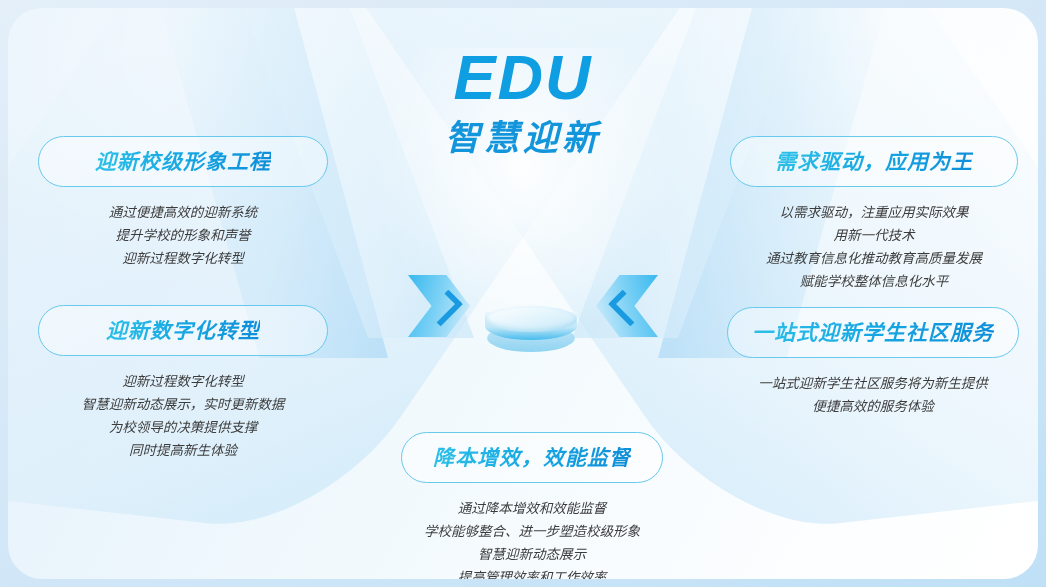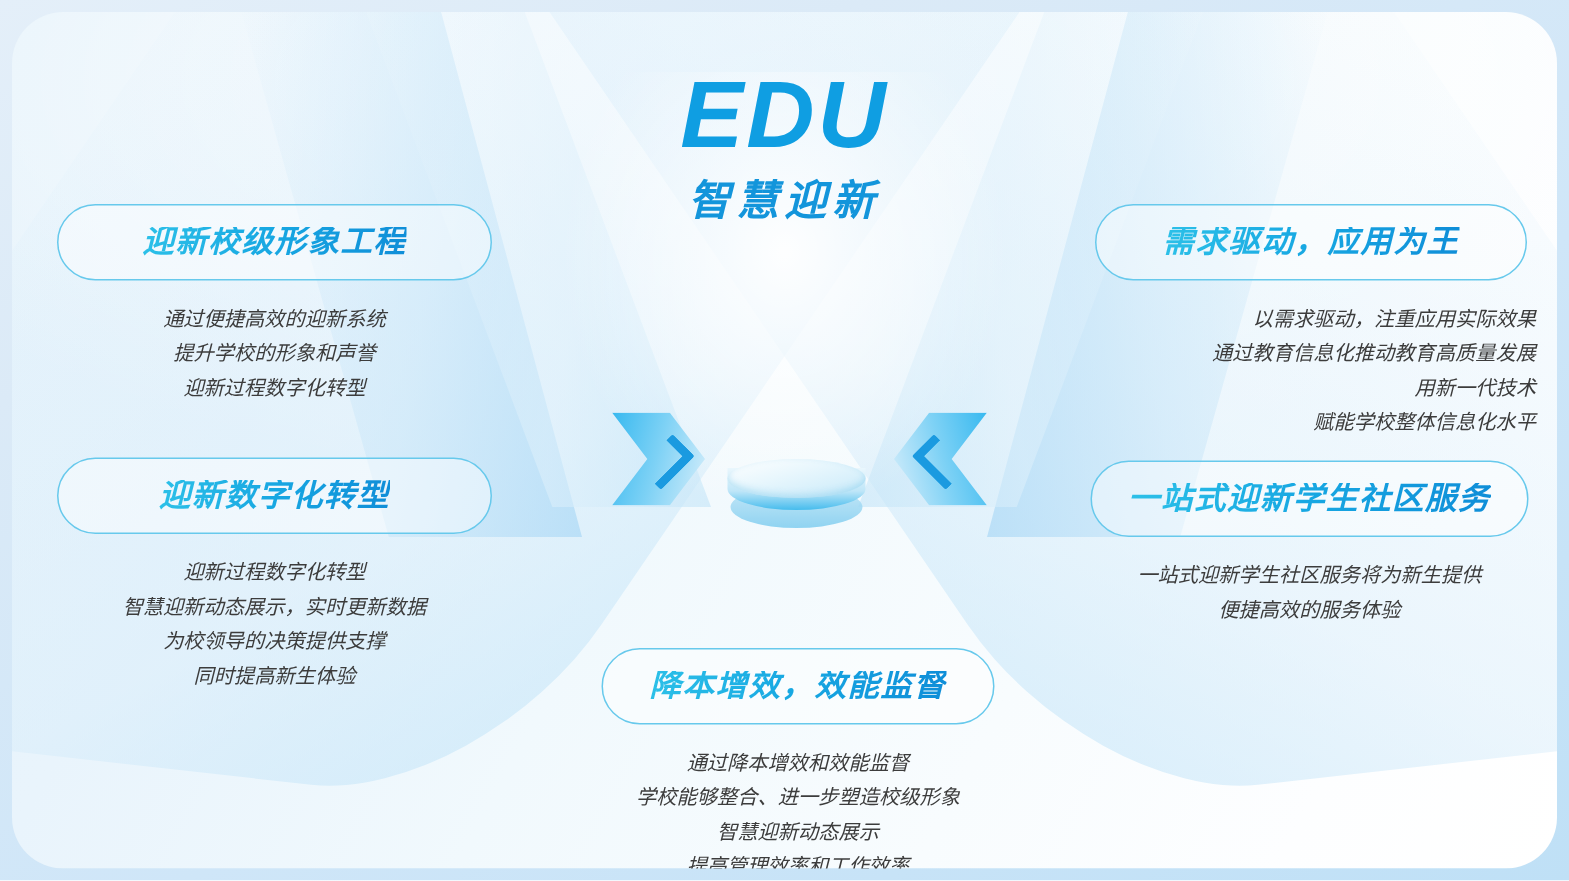--- a/index.html
+++ b/index.html
@@ -86,21 +86,21 @@
   #headline{
     position:absolute;left:0;right:0;top:38px;text-align:center;z-index:6;
   }
   #edu-title{
     font-size:63px;font-weight:700;letter-spacing:2px;line-height:1;
     color:#0f9ee2;
     font-family:"Liberation Sans","DejaVu Sans",sans-serif;
   }
   #edu-subtitle{
     margin-top:10px;
-    font-size:28px;font-weight:700;letter-spacing:4px;line-height:1.1;
+    font-size:35px;font-weight:700;letter-spacing:4px;line-height:1.1;
     color:#1395db;
   }
 
   
   .arrow-wrap{position:absolute;top:267px;z-index:5;width:62px;height:62px;}
   #arrow-left{left:400px;}
   #arrow-right{left:588px;}
 
   .arrow-plate{
     position:absolute;inset:0;
@@ -174,21 +174,21 @@
   #block-left-1{left:30px;top:128px;width:290px;}
   #block-left-2{left:30px;top:297px;width:290px;}
   #block-right-1{left:722px;top:128px;width:288px;}
   #block-right-2{left:719px;top:299px;width:292px;}
   #block-bottom{left:393px;top:392px;width:262px;margin-top:32px;}
   #block-bottom .desc{width:262px;margin-left:0;}
   #block-bottom .desc{position:relative;left:0;}
 
   
   #desc-bottom{width:330px;margin-left:-34px;}
-  #desc-right-1{width:300px;margin-left:-6px;text-align:right;}
+  #desc-right-1{width:300px;margin-left:-6px;}
   #desc-right-2{width:300px;margin-left:-4px;}
   #desc-left-2{width:300px;margin-left:-5px;}
   #desc-left-1{width:290px;}
 </style>
 </head>
 <body>
 
 <div id="frame">
   <div id="card">
 
@@ -242,22 +242,22 @@
         <div>同时提高新生体验</div>
       </div>
     </div>
 
     <div class="block" id="block-right-1">
       <div class="pill">
         <span class="pill-text">需求驱动，应用为王</span>
       </div>
       <div class="desc" id="desc-right-1">
         <div>以需求驱动，注重应用实际效果</div>
+        <div>用新一代技术</div>
         <div>通过教育信息化推动教育高质量发展</div>
-        <div>用新一代技术</div>
         <div>赋能学校整体信息化水平</div>
       </div>
     </div>
 
     <div class="block" id="block-right-2">
       <div class="pill">
         <span class="pill-text">一站式迎新学生社区服务</span>
       </div>
       <div class="desc" id="desc-right-2">
         <div>一站式迎新学生社区服务将为新生提供</div>

